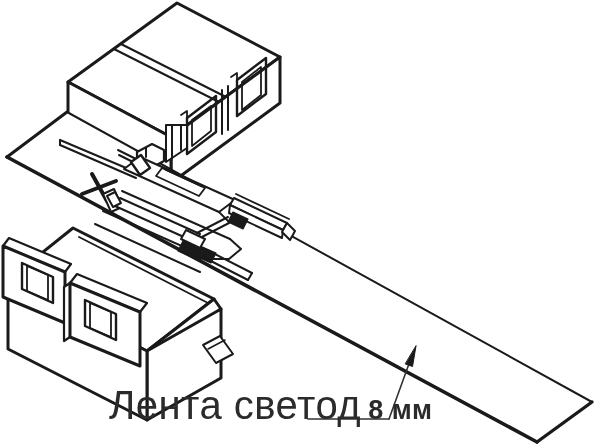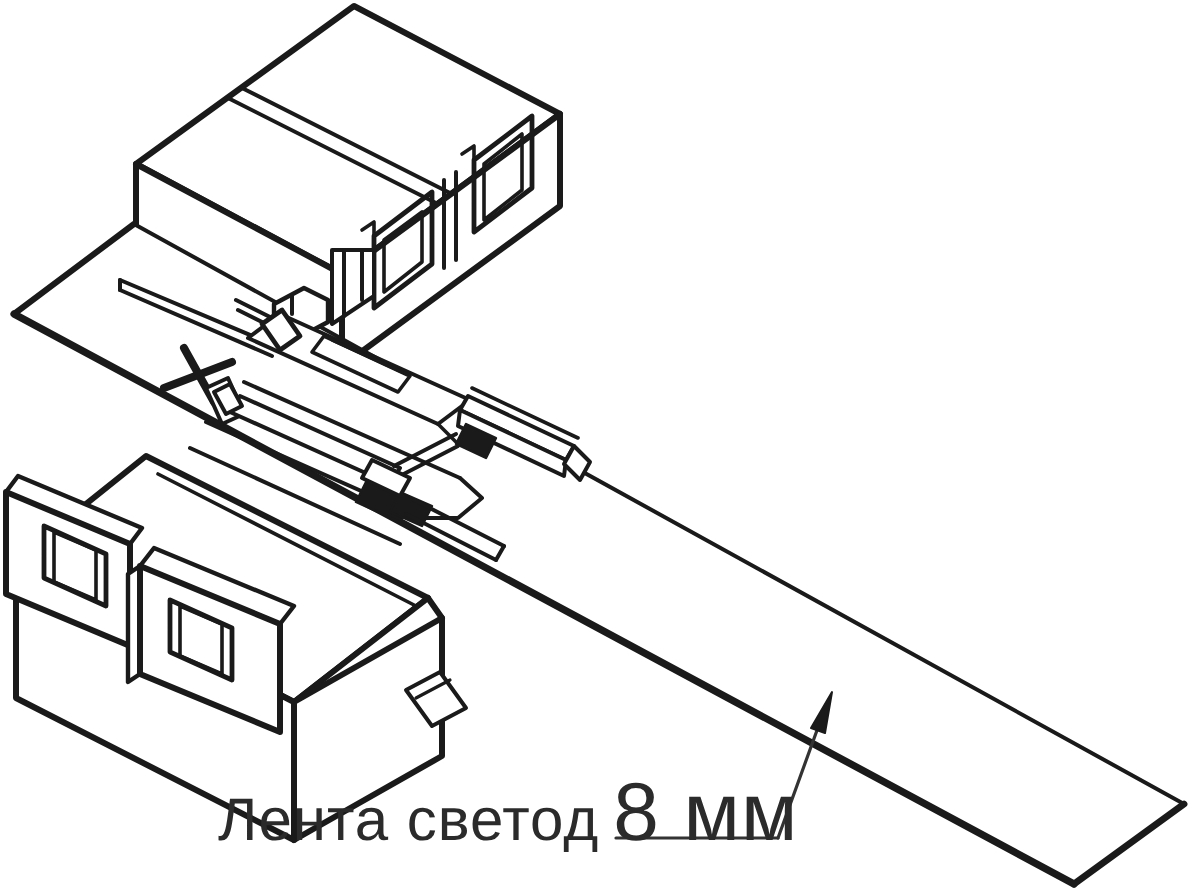--- a/index.html
+++ b/index.html
@@ -12,22 +12,22 @@
   }
   .canvas svg{position:absolute;left:0;top:0;}
   .dim-label{
     position:absolute;
     left:109px;top:383px;
     white-space:nowrap;
     color:#2b2b2b;
     letter-spacing:0.5px;
     user-select:none;
   }
-  .dim-label .t1{font-size:30px;font-weight:500;}
-  .dim-label .t2{font-size:41px;font-weight:400;margin-left:7px;}
+  .dim-label .t1{font-size:40px;font-weight:500;}
+  .dim-label .t2{font-size:27px;font-weight:700;margin-left:7px;}
   path,line,polyline{vector-effect:none;}
 </style>
 </head>
 <body>
 
 <div class="canvas">
   <svg width="600" height="447" viewBox="0 0 600 447">
     <g fill="none" stroke="#1a1a1a" stroke-linejoin="round" stroke-linecap="round">
 
       <g>

